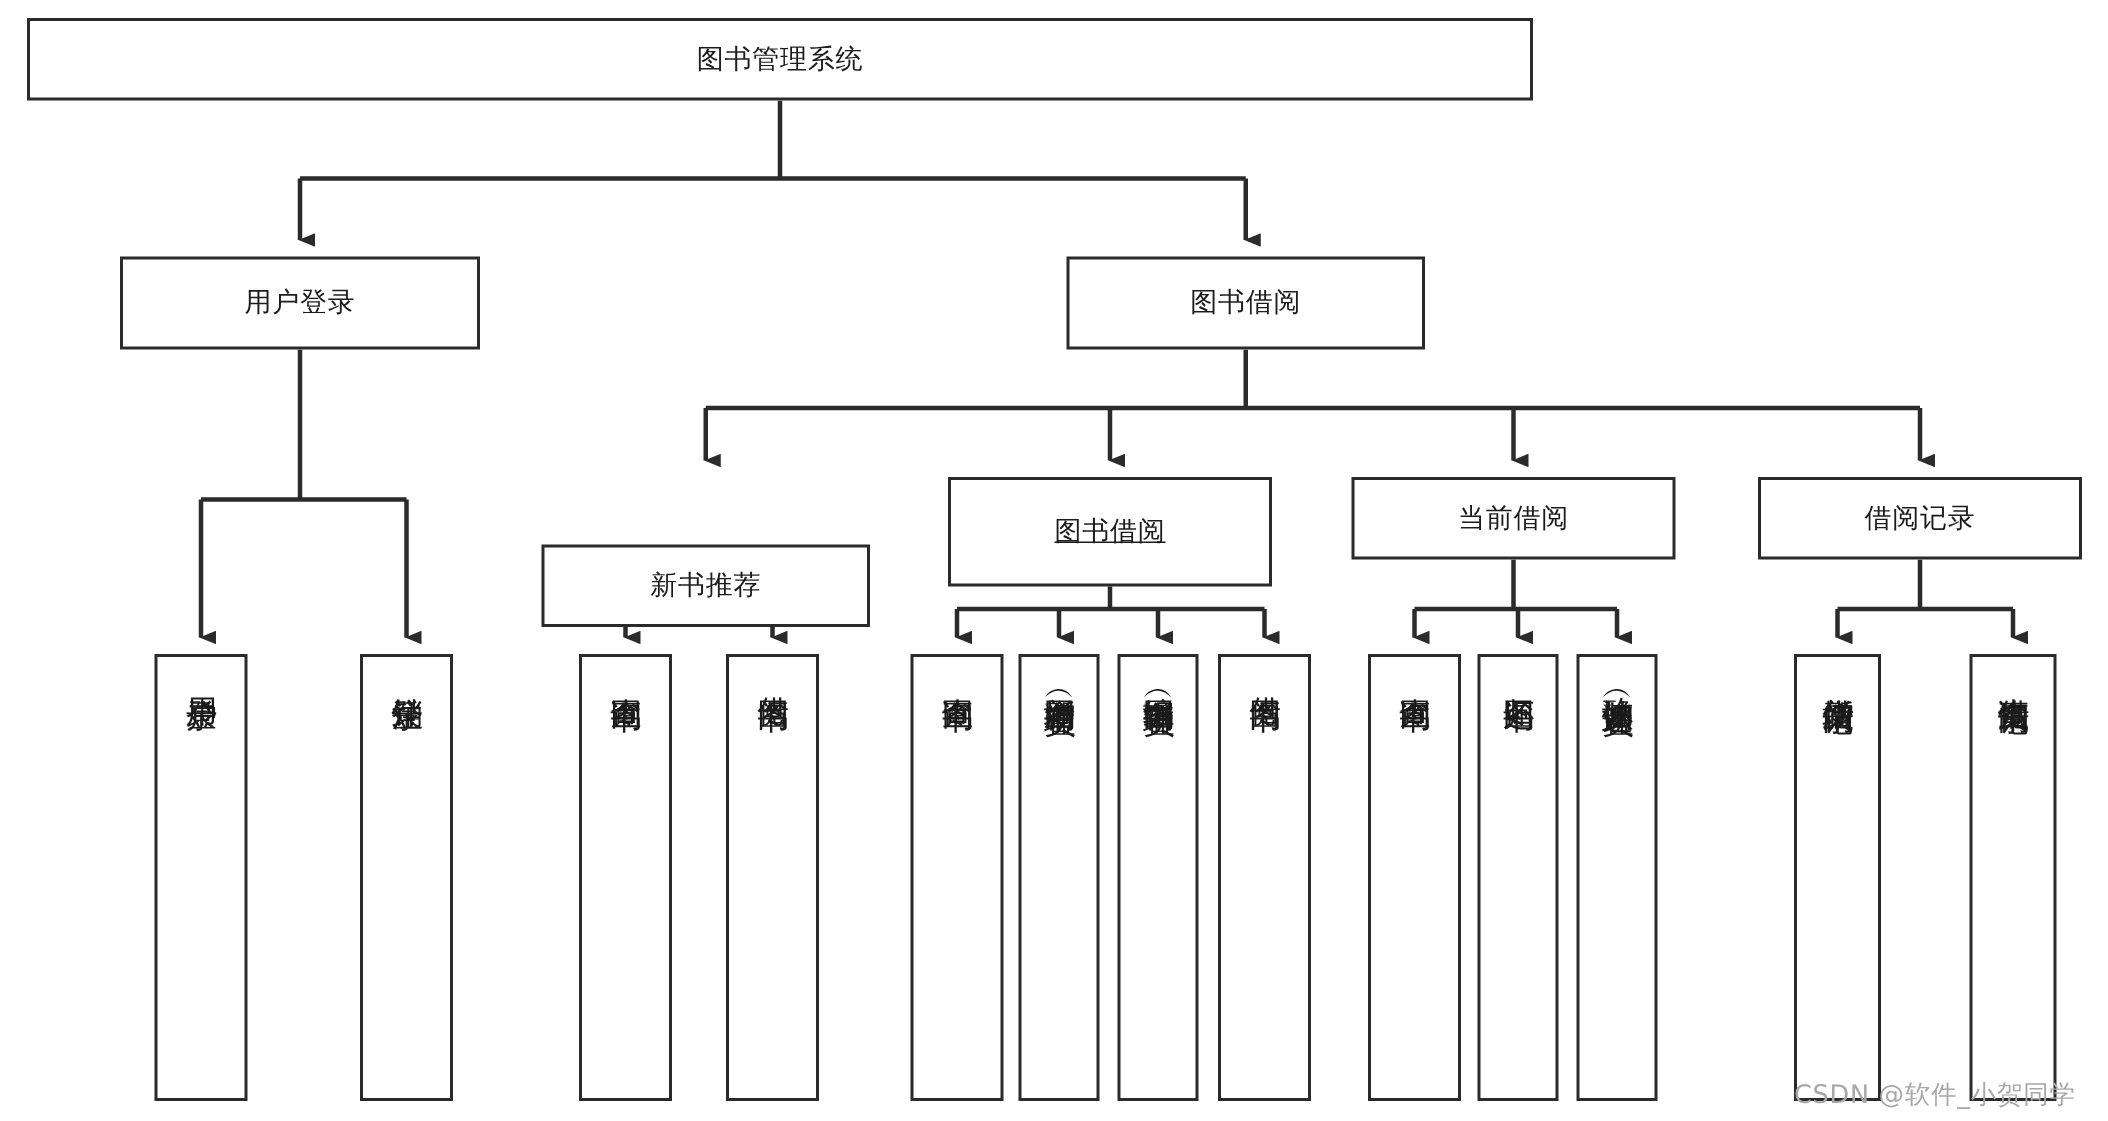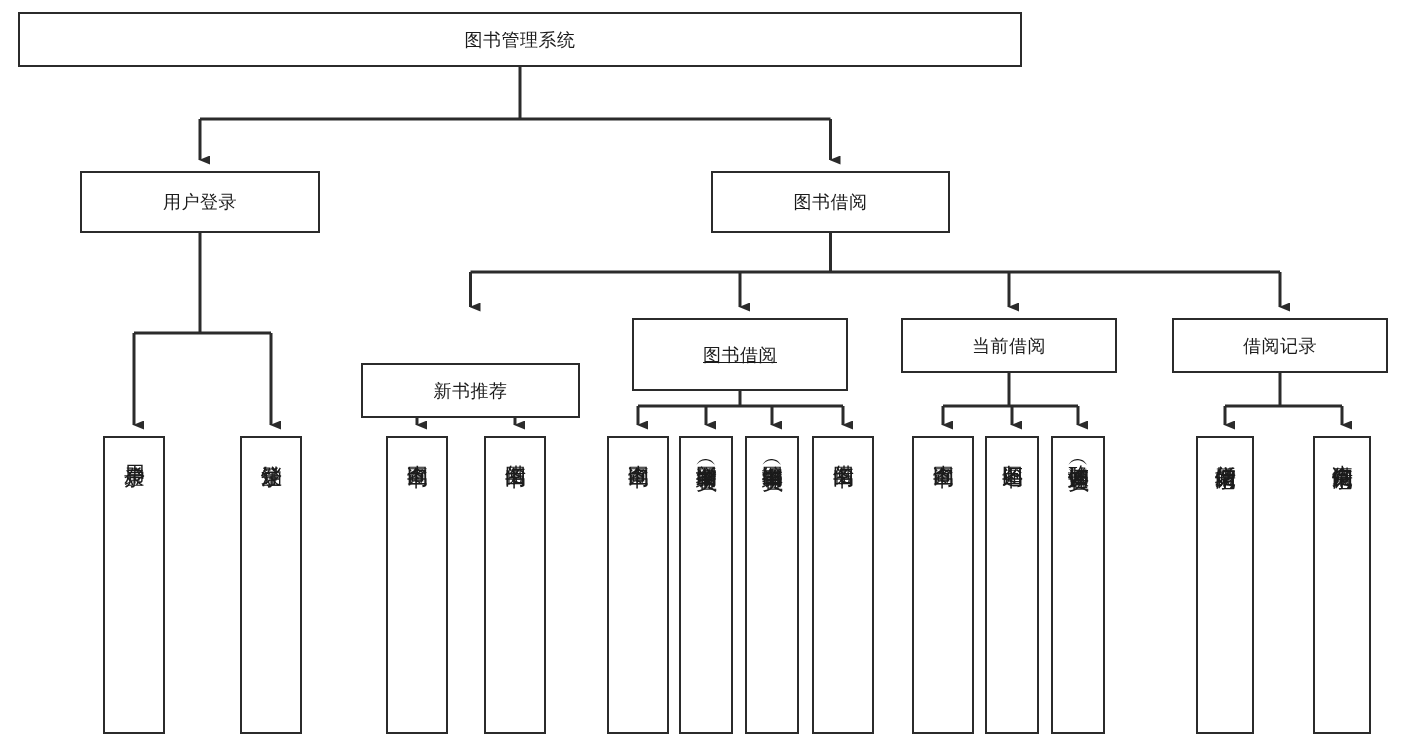--- a/index.html
+++ b/index.html
@@ -165,13 +165,14 @@
       <div class="node vert" style="left: 1051px; top: 436px; width: 54px; height: 298px;">
         <span class="vtext">确认归还（管理员）</span>
       </div>
       <div class="node vert" style="left: 1196px; top: 436px; width: 58px; height: 298px;">
         <span class="vtext">新增借阅记录</span>
       </div>
       <div class="node vert" style="left: 1313px; top: 436px; width: 58px; height: 298px;">
         <span class="vtext">查询借阅记录</span>
       </div>
     </div>
+  <div class="watermark" style="left: 1196px; top: 718px; color: rgb(168, 168, 168);">CSDN @软件_小贺同学</div>
 </div>
 
 </body></html>

